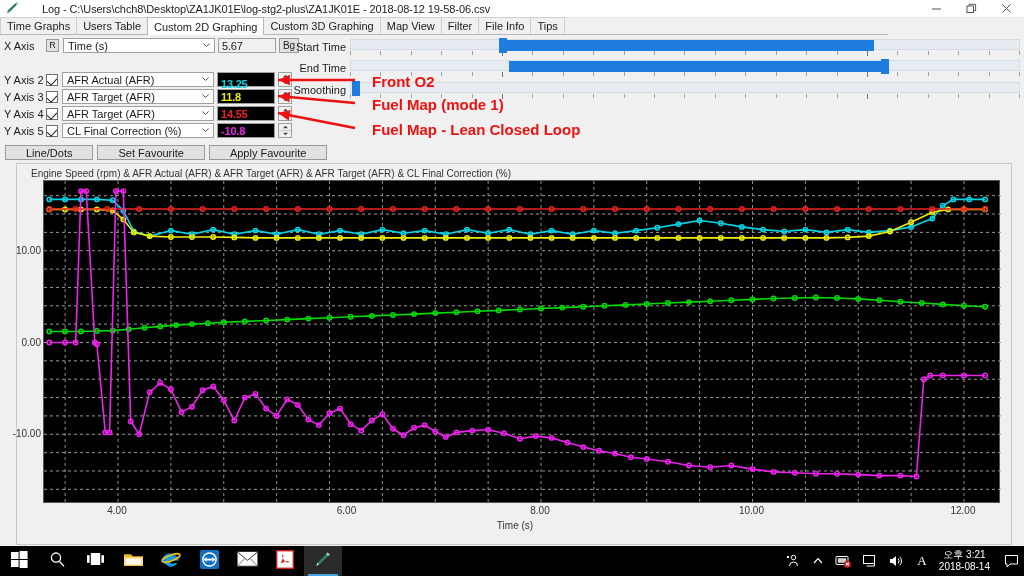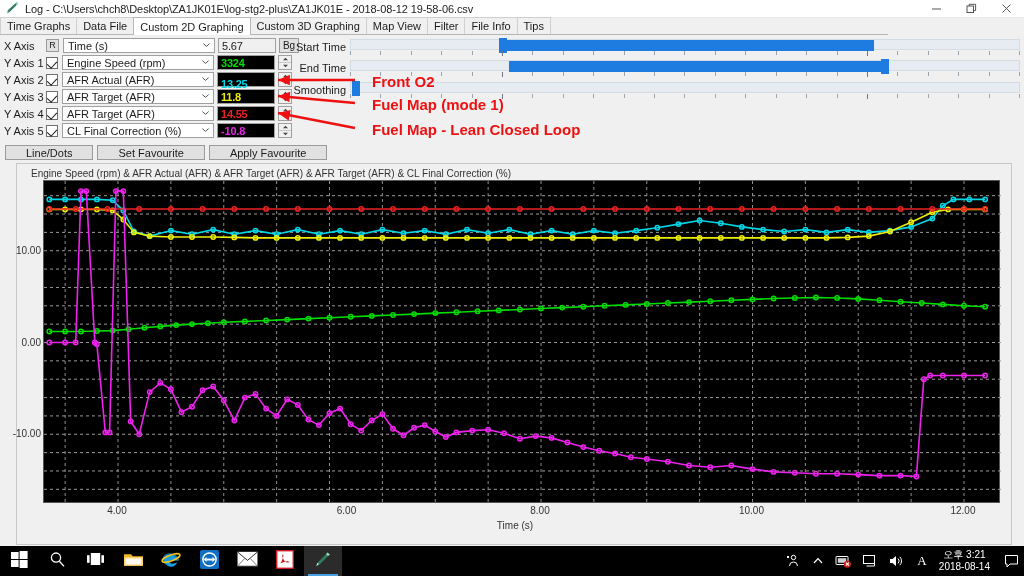--- a/index.html
+++ b/index.html
@@ -8,21 +8,21 @@
     overflow: hidden;
     font-family: "Liberation Sans", sans-serif;
     background: #ffffff;
   }
   #app { position: relative; width: 1024px; height: 576px; background: #f0f0f0; }
 
   
   .titlebar {
     position: absolute; left: 0; top: 0; width: 1024px; height: 18px;
     background: #ffffff; border-bottom: 1px solid #e8e8e8;
-    display: flex; align-items: center;
+    display: flex; align-items: center; gap: 17px;
   }
   .title-icon {
     width: 18px; height: 16px; margin-left: 4px; position: relative; flex: 0 0 auto;
   }
   .title-icon svg { display: block; }
   .title-text {
     font-size: 11px; color: #1b1b1b; margin-left: 3px; white-space: nowrap;
     letter-spacing: -0.1px;
   }
   .win-btns { margin-left: auto; display: flex; height: 18px; }
@@ -217,21 +217,21 @@
         <svg width="11" height="11" viewBox="0 0 11 11">
           <line x1="1.5" y1="1.5" x2="9.5" y2="9.5" stroke="#555" stroke-width="1"></line>
           <line x1="9.5" y1="1.5" x2="1.5" y2="9.5" stroke="#555" stroke-width="1"></line>
         </svg>
       </div>
     </div>
   </div>
 
   <div class="tabstrip" id="tabstrip">
       <div class="tab">Time Graphs</div>
-      <div class="tab">Data File</div>
+      <div class="tab">Users Table</div>
       <div class="tab active">Custom 2D Graphing</div>
       <div class="tab">Custom 3D Graphing</div>
       <div class="tab">Map View</div>
       <div class="tab">Filter</div>
       <div class="tab">File Info</div>
       <div class="tab">Tips</div>
     </div>
 
   <div class="controls" id="axisrows">
       <div class="axis-row" style="top: 2px;">
@@ -240,45 +240,20 @@
         <div class="combo">
           <span class="ctext">Time (s)</span>
           <svg class="chev" viewBox="0 0 7 4">
             <path d="M0.4 0.6 L3.5 3.4 L6.6 0.6" fill="none" stroke="#555" stroke-width="1"></path>
           </svg>
         </div>
         <div class="valbox light">
           <span style="color: rgb(27, 27, 27);">5.67</span>
         </div>
         <div class="bgbtn">Bg</div>
-      </div>
-      <div class="axis-row" style="top: 19px;">
-        <div class="axis-label">Y Axis 1</div>
-        <div class="axis-check checked"></div>
-        <div class="combo">
-          <span class="ctext">Engine Speed (rpm)</span>
-          <svg class="chev" viewBox="0 0 7 4">
-            <path d="M0.4 0.6 L3.5 3.4 L6.6 0.6" fill="none" stroke="#555" stroke-width="1"></path>
-          </svg>
-        </div>
-        <div class="valbox dark">
-          <span style="color: rgb(0, 221, 0);">3324</span>
-        </div>
-        <div class="spin">
-          <div class="sb">
-            <svg width="7" height="4" viewBox="0 0 7 4">
-              <path d="M3.5 0.8 L6 3.2 L1 3.2 Z" fill="#444"></path>
-            </svg>
-          </div>
-          <div class="sb">
-            <svg width="7" height="4" viewBox="0 0 7 4">
-              <path d="M3.5 3.2 L1 0.8 L6 0.8 Z" fill="#444"></path>
-            </svg>
-          </div>
-        </div>
       </div>
       <div class="axis-row" style="top: 36px;">
         <div class="axis-label">Y Axis 2</div>
         <div class="axis-check checked"></div>
         <div class="combo">
           <span class="ctext">AFR Actual (AFR)</span>
           <svg class="chev" viewBox="0 0 7 4">
             <path d="M0.4 0.6 L3.5 3.4 L6.6 0.6" fill="none" stroke="#555" stroke-width="1"></path>
           </svg>
         </div>

